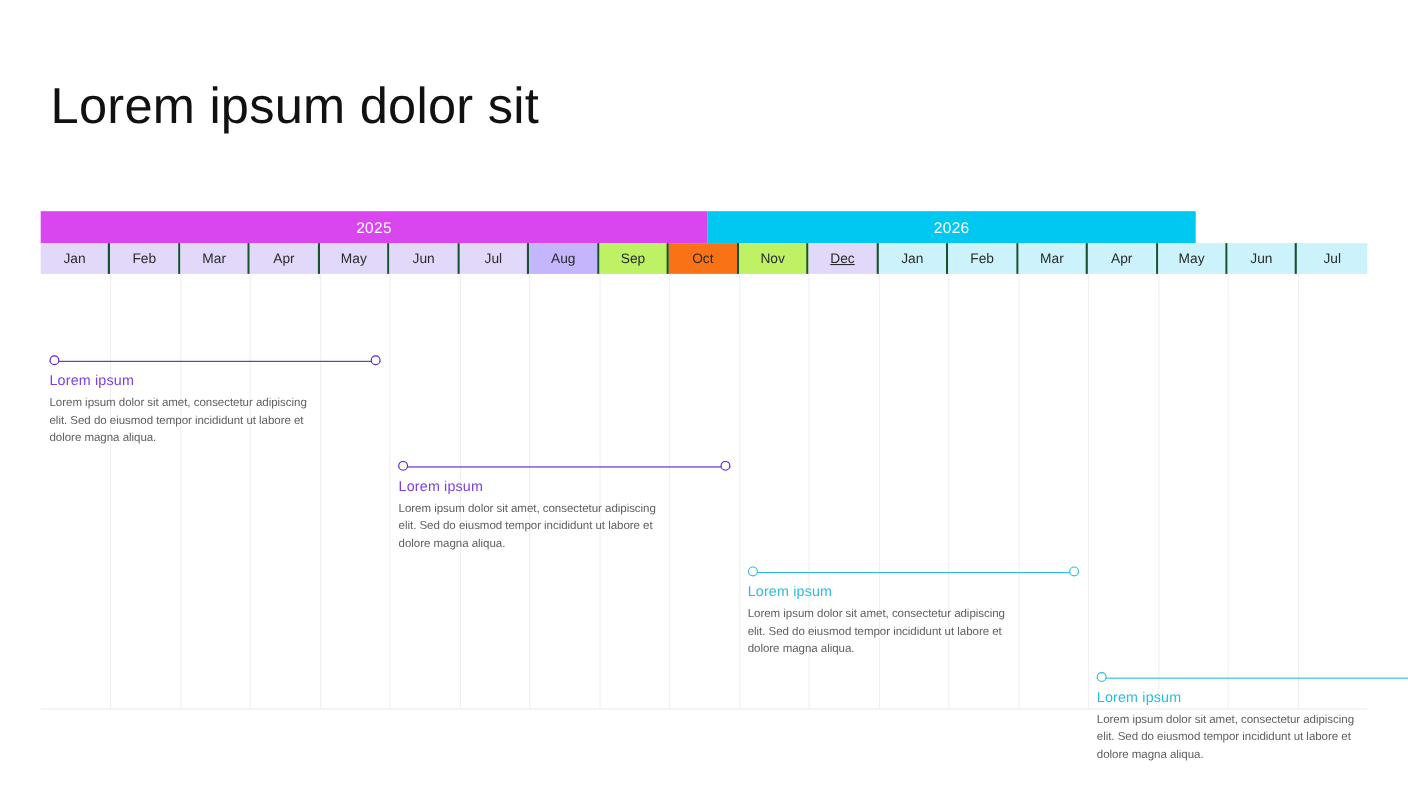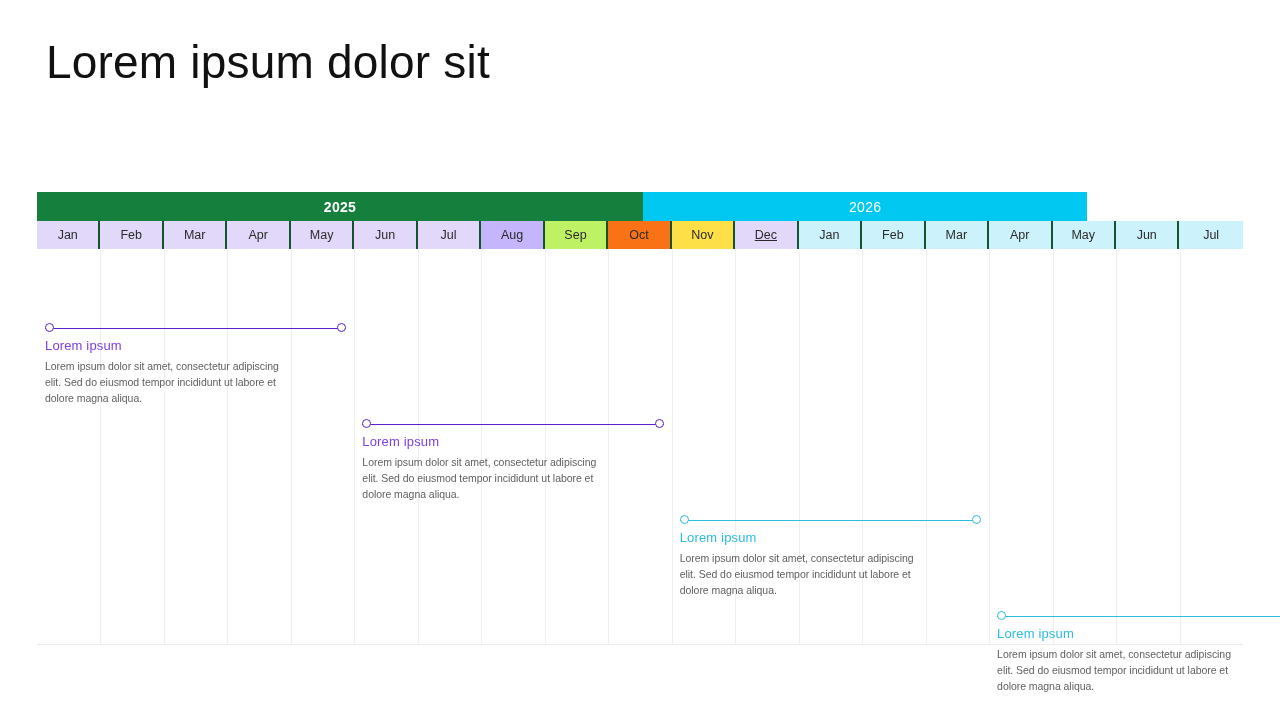--- a/index.html
+++ b/index.html
@@ -10,21 +10,21 @@
     background: #ffffff;
     font-family: "Liberation Sans", sans-serif;
     overflow: hidden;
     position: relative;
   }
 
   
   .page-title {
     position: absolute;
     left: 46px;
-    top: 35px;
+    top: 69px;
     font-size: 46px;
     font-weight: 300;
     color: #111111;
     letter-spacing: 0.2px;
     line-height: 1.2;
     white-space: nowrap;
   }
 
   
   .timeline {
@@ -127,40 +127,40 @@
   }
 </style>
 </head>
 <body>
 
 <div class="page-title">Lorem ipsum dolor sit</div>
 
 <div class="timeline">
 
   <div class="year-row" id="year-row">
-      <div class="year-cell" style="width: 606px; background: #15803d; font-weight: bold;">
+      <div class="year-cell" style="width: 606px; background: #d946ef;">
         <span>2025</span>
       </div>
       <div class="year-cell" style="width: 444.316px; background: rgb(0, 200, 240);">
         <span>2026</span>
       </div>
     </div>
 
   <div class="month-row" id="month-row">
       <div class="month-cell" style="width: 63.4737px; background: rgb(226, 216, 249);">Jan</div>
       <div class="month-cell" style="width: 63.4737px; background: rgb(226, 216, 249);">Feb</div>
       <div class="month-cell" style="width: 63.4737px; background: rgb(226, 216, 249);">Mar</div>
       <div class="month-cell" style="width: 63.4737px; background: rgb(226, 216, 249);">Apr</div>
       <div class="month-cell" style="width: 63.4737px; background: rgb(226, 216, 249);">May</div>
       <div class="month-cell" style="width: 63.4737px; background: rgb(226, 216, 249);">Jun</div>
       <div class="month-cell" style="width: 63.4737px; background: rgb(226, 216, 249);">Jul</div>
       <div class="month-cell" style="width: 63.4737px; background: #c4b5fd;">Aug</div>
       <div class="month-cell" style="width: 63.4737px; background: #bef264;">Sep</div>
       <div class="month-cell" style="width: 63.4737px; background: #f97316;">Oct</div>
-      <div class="month-cell" style="width: 63.4737px; background: #fde047;">Nov</div>
+      <div class="month-cell" style="width: 63.4737px; background: #bef264;">Nov</div>
       <div class="month-cell" style="width: 63.4737px; background: rgb(226, 216, 249); text-decoration: underline;">Dec</div>
       <div class="month-cell" style="width: 63.4737px; background: rgb(204, 243, 252);">Jan</div>
       <div class="month-cell" style="width: 63.4737px; background: rgb(204, 243, 252);">Feb</div>
       <div class="month-cell" style="width: 63.4737px; background: rgb(204, 243, 252);">Mar</div>
       <div class="month-cell" style="width: 63.4737px; background: rgb(204, 243, 252);">Apr</div>
       <div class="month-cell" style="width: 63.4737px; background: rgb(204, 243, 252);">May</div>
       <div class="month-cell" style="width: 63.4737px; background: rgb(204, 243, 252);">Jun</div>
       <div class="month-cell" style="width: 63.4737px; background: rgb(204, 243, 252);">Jul</div>
     </div>
 

